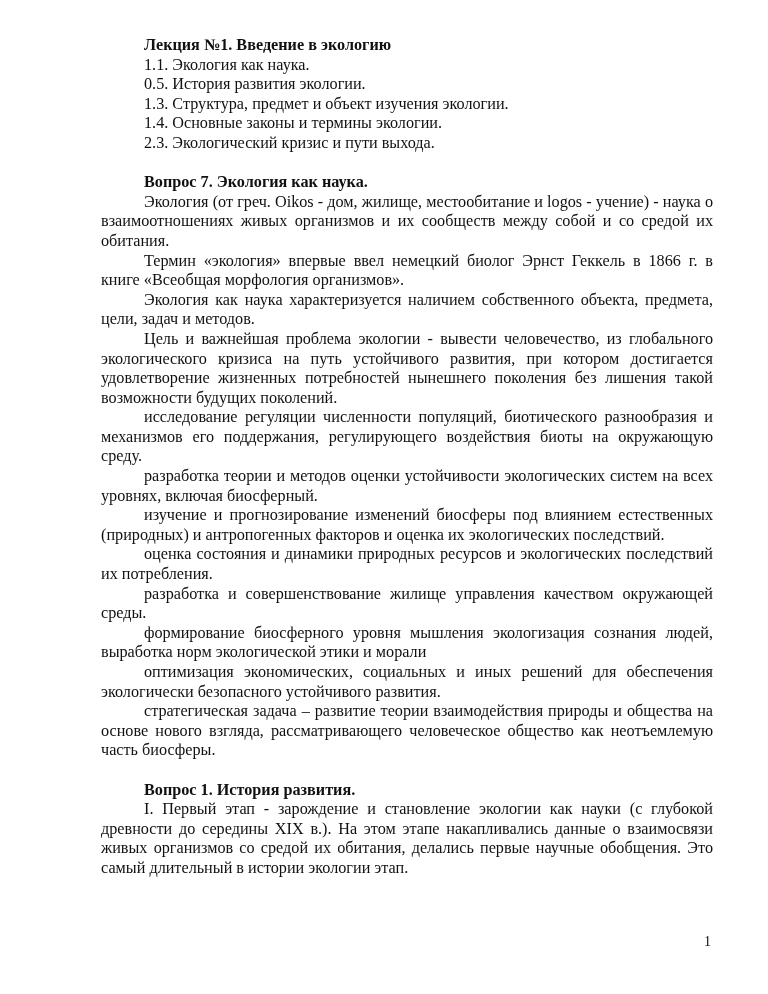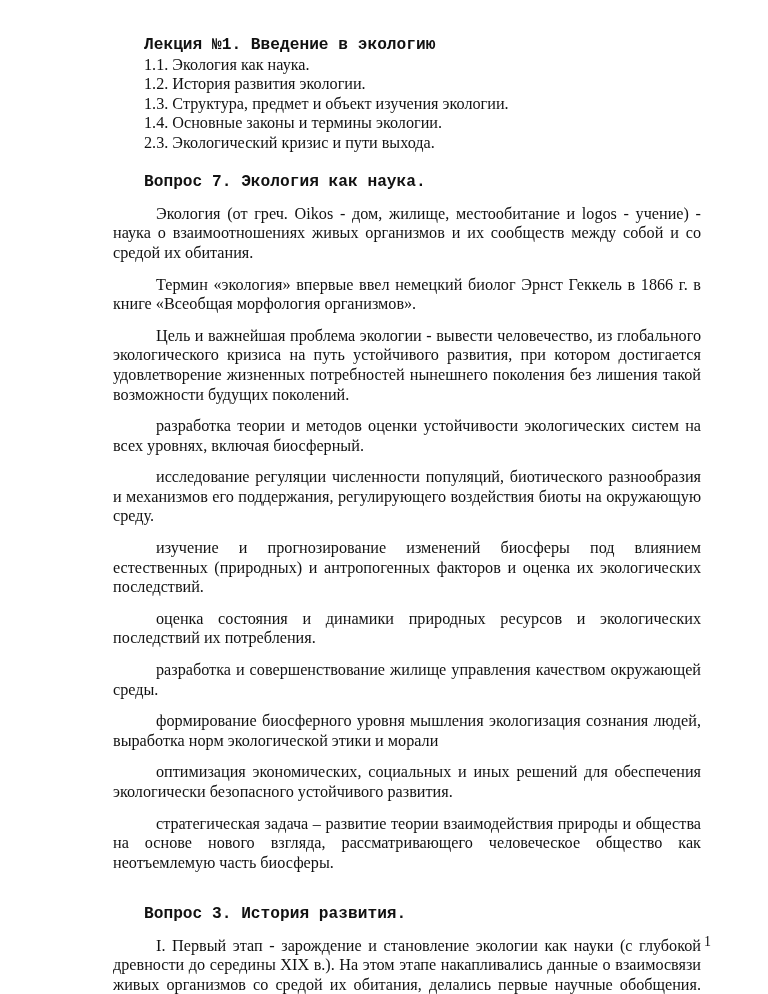--- a/index.html
+++ b/index.html
@@ -2,55 +2,56 @@
 <html><head>
 <meta charset="utf-8">
 <style>
   html, body { margin: 0; padding: 0; background: #ffffff; }
   body { width: 768px; height: 994px; position: relative; overflow: hidden; }
   .page {
     position: absolute; left: 101px; top: 36px; width: 612px;
     font-family: "Liberation Serif", "DejaVu Serif", serif;
     font-size: 16.2px; line-height: 19.6px; color: #111;
   }
-  .title, .h { font-weight: bold; padding-left: 43px; font-family: Liberation Mono, monospace; }
+  .title, .h { font-weight: bold; padding-left: 43px; }
   .toc { padding-left: 43px; }
-  .p { text-indent: 43px; text-align: justify; margin: 12px; }
+  .p { text-indent: 43px; text-align: justify; margin: 0; }
   .gap { height: 19.6px; }
   .pagenum {
     position: absolute; left: 704px; top: 934px;
     font-family: "Liberation Serif", "DejaVu Serif", serif;
     font-size: 14px; color: #111;
   }
 </style>
 </head>
 <body>
 
 <div class="page">
   <div class="title">Лекция №1. Введение в экологию</div>
   <div class="toc">
     <div>1.1. Экология как наука.</div>
-    <div>1.2. История развития экологии.</div>
+    <div>0.5. История развития экологии.</div>
     <div>1.3. Структура, предмет и объект изучения экологии.</div>
     <div>1.4. Основные законы и термины экологии.</div>
     <div>2.3. Экологический кризис и пути выхода.</div>
   </div>
   <div class="gap"></div>
 
   <div class="h">Вопрос 7. Экология как наука.</div>
   <p class="p">Экология (от греч. Oikos - дом, жилище, местообитание и logos - учение) - наука о взаимоотношениях живых организмов и их сообществ между собой и со средой их обитания.</p>
   <p class="p">Термин «экология» впервые ввел немецкий биолог Эрнст Геккель в 1866 г. в книге «Всеобщая морфология организмов».</p>
+  <p class="p">Экология как наука характеризуется наличием собственного объекта, предмета, цели, задач и методов.</p>
   <p class="p">Цель и важнейшая проблема экологии - вывести человечество, из глобального экологического кризиса на путь устойчивого развития, при котором достигается удовлетворение жизненных потребностей нынешнего поколения без лишения такой возможности будущих поколений.</p>
+  <p class="p">исследование регуляции численности популяций, биотического разнообразия и механизмов его поддержания, регулирующего воздействия биоты на окружающую среду.</p>
   <p class="p">разработка теории и методов оценки устойчивости экологических систем на всех уровнях, включая биосферный.</p>
-  <p class="p">исследование регуляции численности популяций, биотического разнообразия и механизмов его поддержания, регулирующего воздействия биоты на окружающую среду.</p>
   <p class="p">изучение и прогнозирование изменений биосферы под влиянием естественных (природных) и антропогенных факторов и оценка их экологических последствий.</p>
   <p class="p">оценка состояния и динамики природных ресурсов и экологических последствий их потребления.</p>
   <p class="p">разработка и совершенствование жилище управления качеством окружающей среды.</p>
   <p class="p">формирование биосферного уровня мышления экологизация сознания людей, выработка норм экологической этики и морали</p>
   <p class="p">оптимизация экономических, социальных и иных решений для обеспечения экологически безопасного устойчивого развития.</p>
   <p class="p">стратегическая задача – развитие теории взаимодействия природы и общества на основе нового взгляда, рассматривающего человеческое общество как неотъемлемую часть биосферы.</p>
   <div class="gap"></div>
 
-  <div class="h">Вопрос 3. История развития.</div>
+  <div class="h">Вопрос 1. История развития.</div>
   <p class="p">I. Первый этап - зарождение и становление экологии как науки (с глубокой древности до середины XIX в.). На этом этапе накапливались данные о взаимосвязи живых организмов со средой их обитания, делались первые научные обобщения. Это самый длительный в истории экологии этап.</p>
 </div>
 
 <div class="pagenum">1</div>
 
 </body></html>

